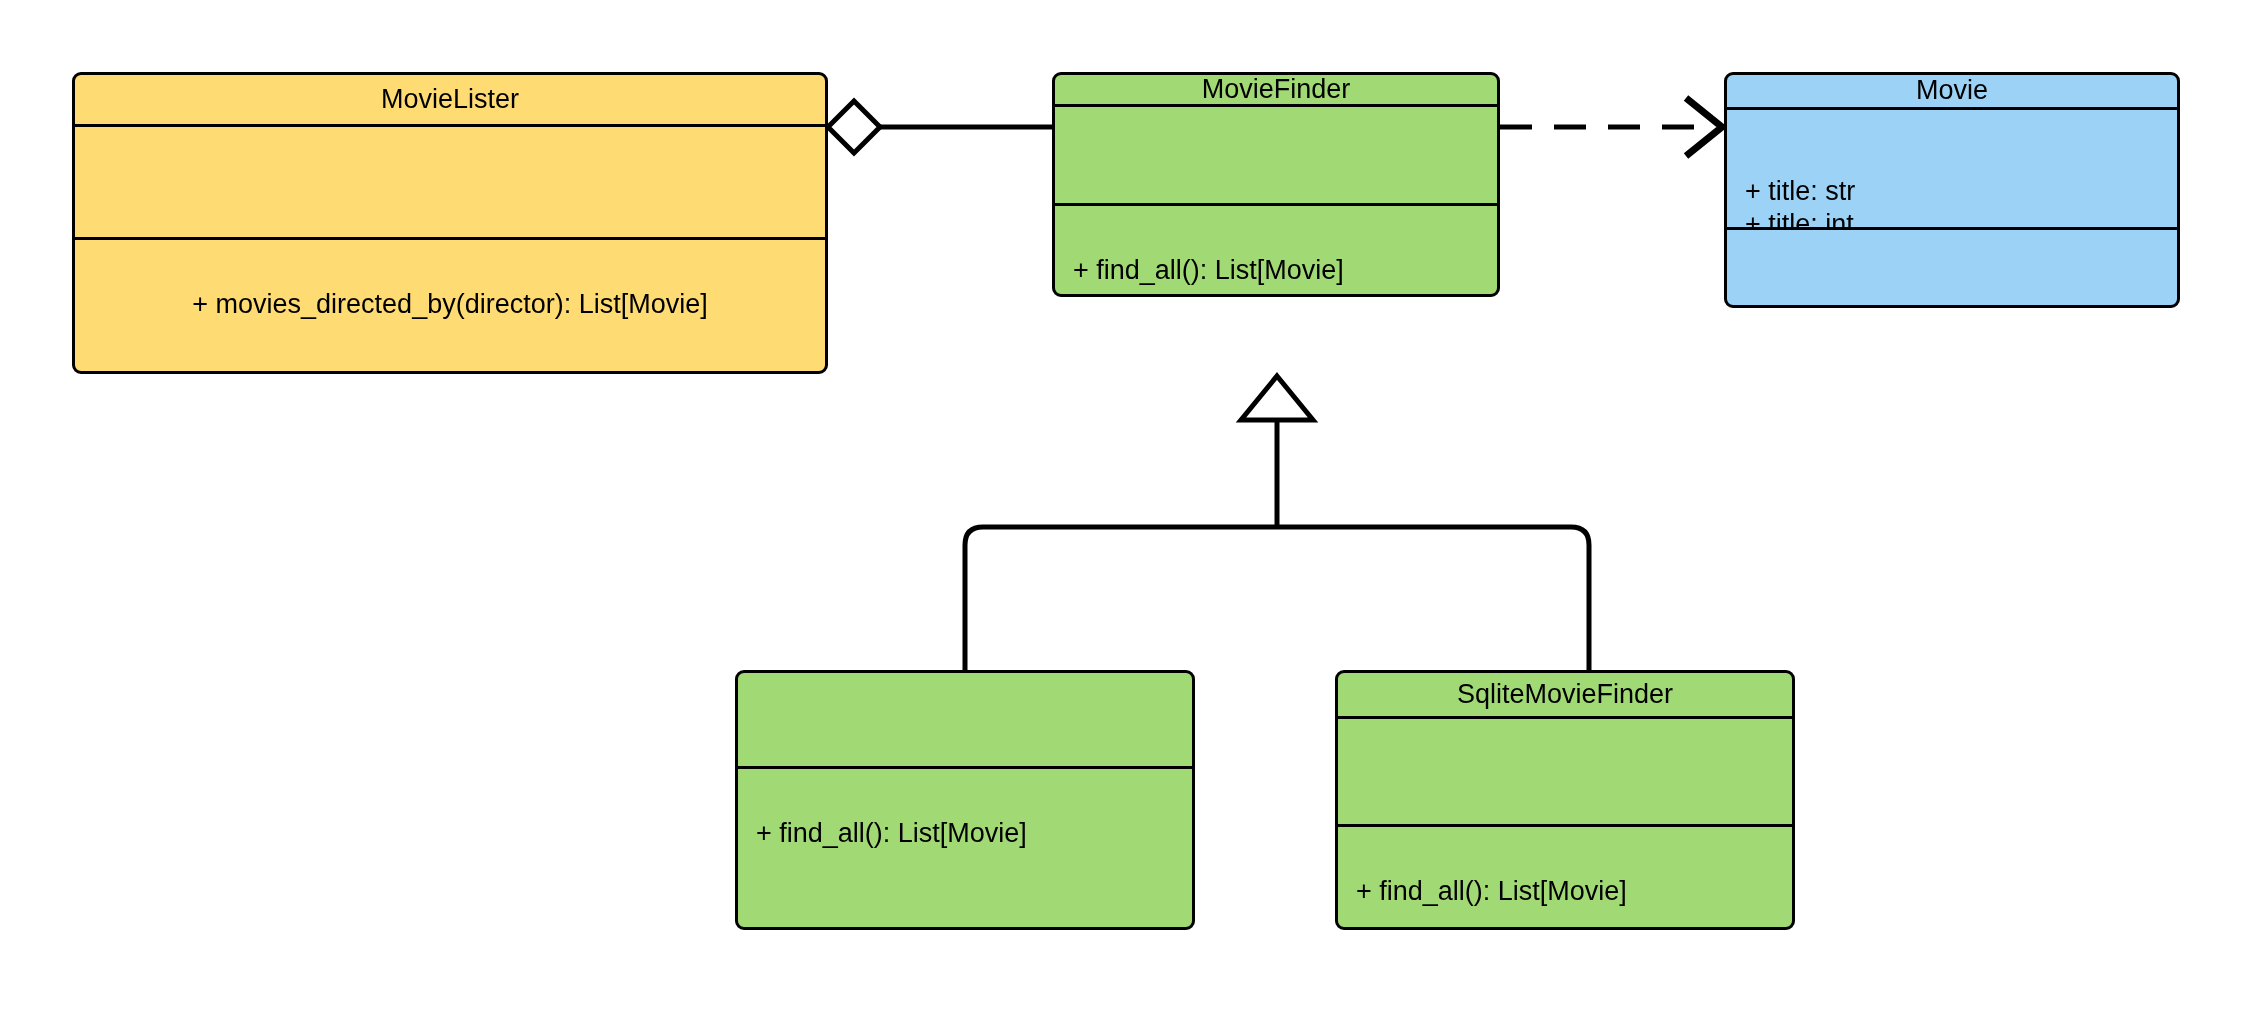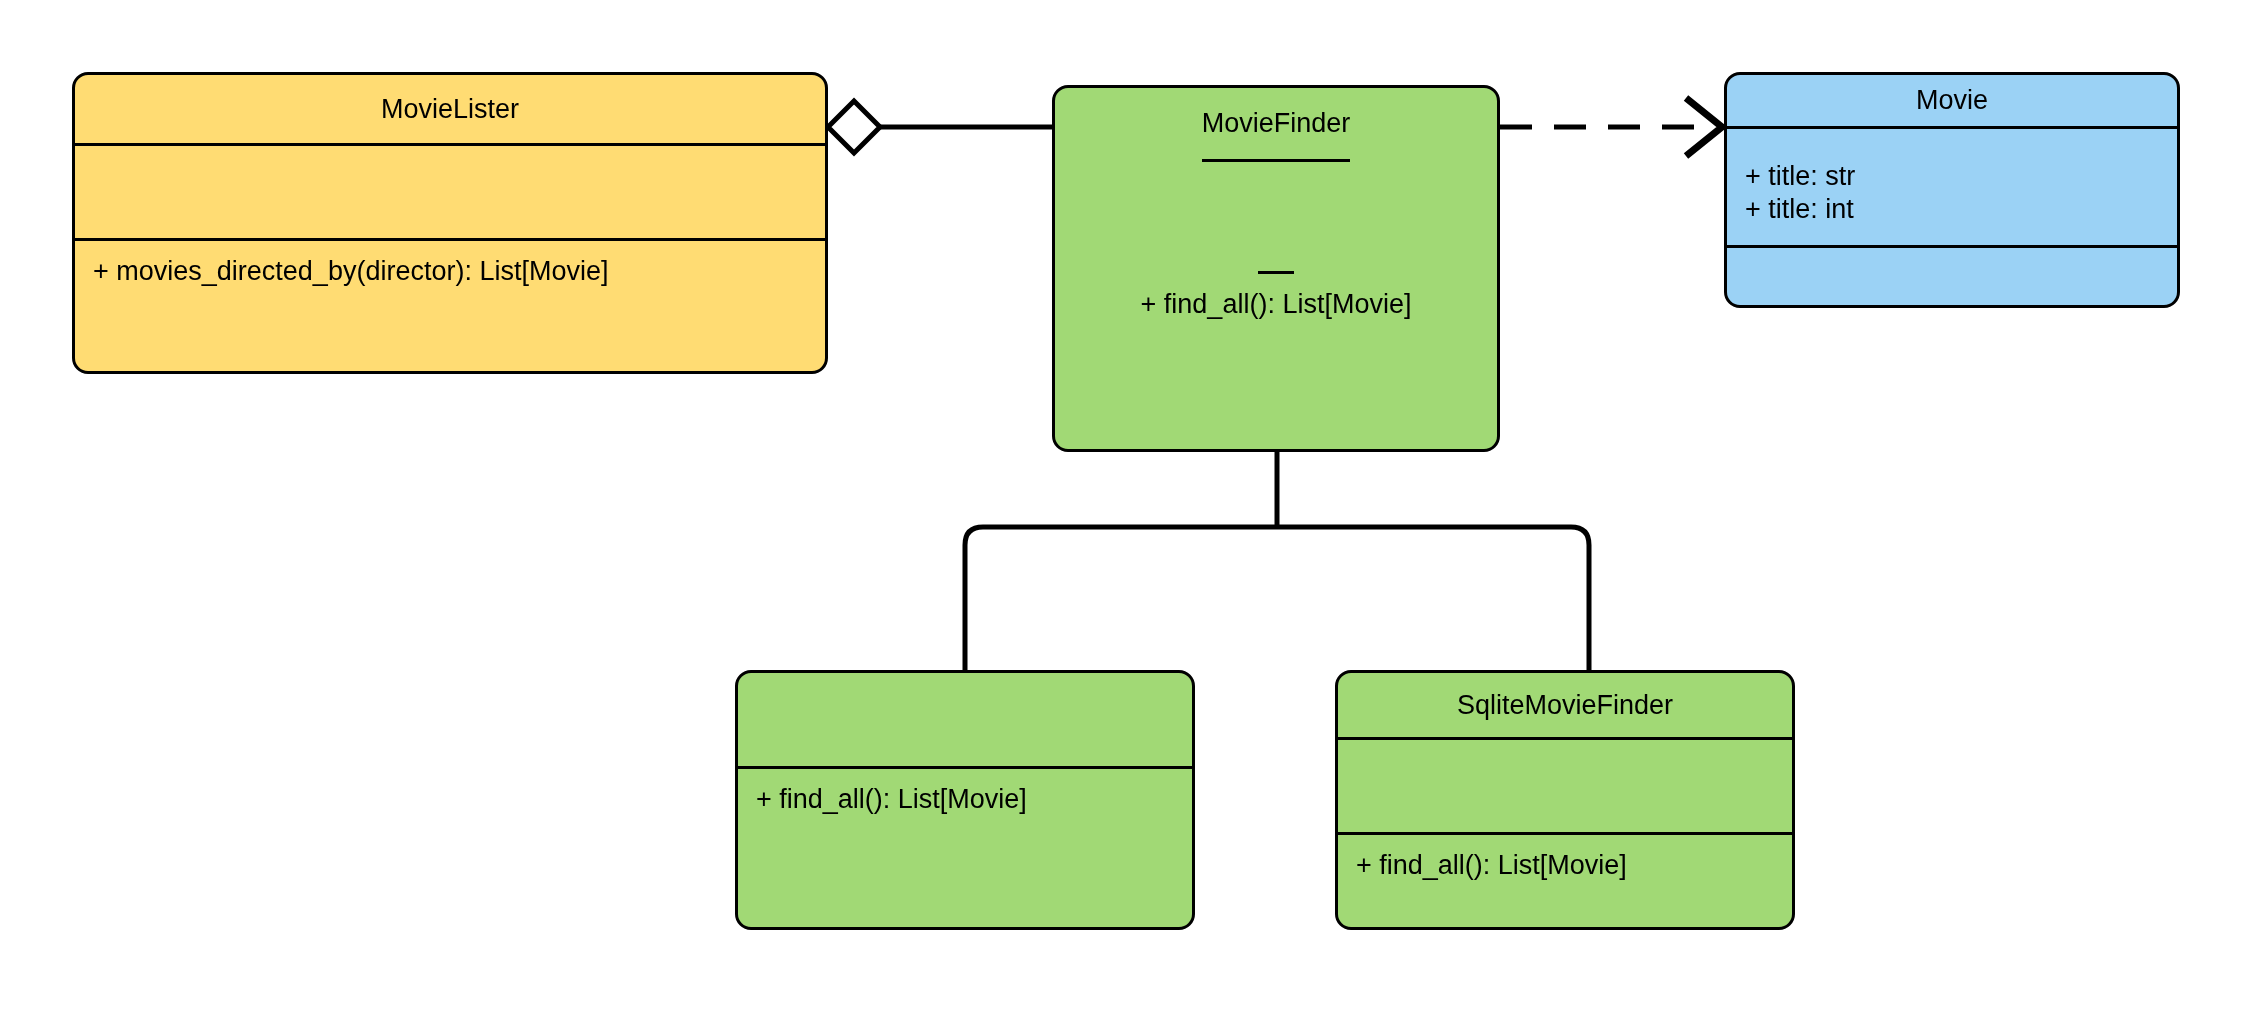--- a/index.html
+++ b/index.html
@@ -20,25 +20,26 @@
     left: 0;
     top: 0;
     width: 2250px;
     height: 1011px;
     pointer-events: none;
   }
   .uml-class {
     position: absolute;
     box-sizing: border-box;
     border: 3px solid #000000;
-    border-radius: 16px;
+    border-radius: 9px;
     display: flex;
     flex-direction: column;
     overflow: hidden;
     z-index: 2;
+    gap: 34px;
   }
   .cmp {
     box-sizing: border-box;
     position: relative;
     overflow: hidden;
   }
   .cmp-name {
     display: flex;
     align-items: center;
     justify-content: center;
@@ -93,26 +94,26 @@
 
       <polygon points="1277,376 1313,420 1241,420" fill="#ffffff" stroke="#000000" stroke-width="5" stroke-linejoin="miter"></polygon>
     </g>
   </svg>
 
   <div class="uml-class" style="left:72px; top:72px; width:756px; height:302px; background:#FFDC73;">
     <div class="cmp cmp-name" style="height:72px;">
       <span class="cls-title">MovieLister</span>
     </div>
     <div class="cmp cmp-attrs empty-cmp" style="height:96px;"></div>
-    <div class="cmp cmp-ops" style="height:131px;">
+    <div class="cmp cmp-ops" style="height:131px;text-align:center;">
       <div class="member">+ movies_directed_by(director): List[Movie]</div>
     </div>
   </div>
 
-  <div class="uml-class" style="left:1052px; top:85px; width:448px; height:367px; background:#A1D975;align-items:center;">
+  <div class="uml-class" style="left:1052px; top:72px; width:448px; height:225px; background:#A1D975;">
     <div class="cmp cmp-name" style="height:74px;">
       <span class="cls-title">MovieFinder</span>
     </div>
     <div class="cmp cmp-attrs empty-cmp" style="height:112px;"></div>
     <div class="cmp cmp-ops" style="height:113px;">
       <div class="member">+ find_all(): List[Movie]</div>
     </div>
   </div>
 
   <div class="uml-class" style="left:1724px; top:72px; width:456px; height:236px; background:#9BD2F5;">

